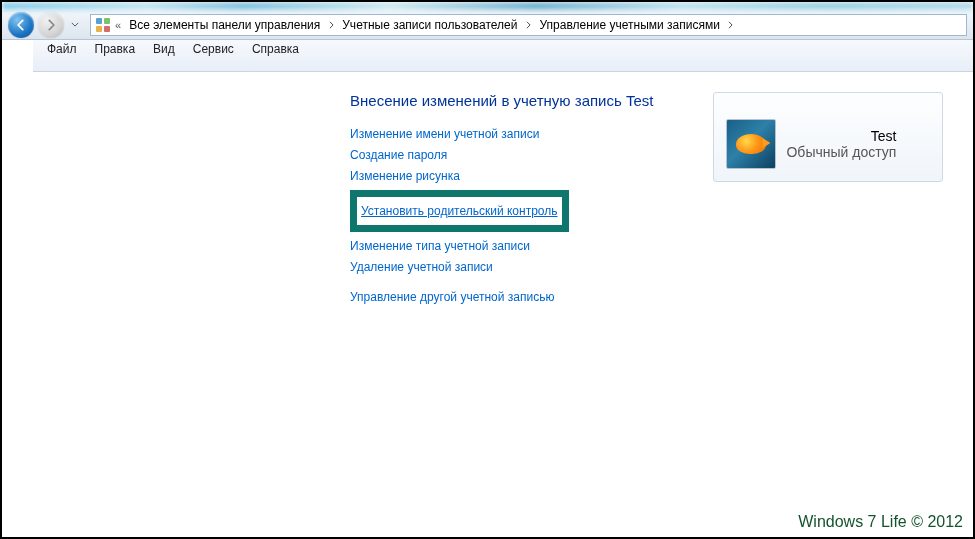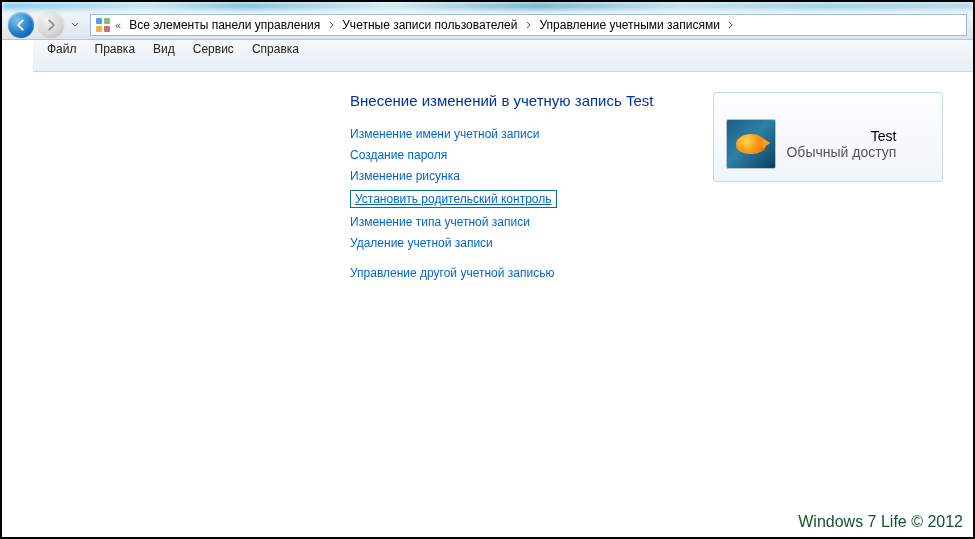--- a/index.html
+++ b/index.html
@@ -19,21 +19,21 @@
 .crumb { display: flex; align-items: center; height: 36px; padding: 0 4px; color: #000; white-space: nowrap; }
 .crumb-sep { width: 10px; display: flex; align-items: center; justify-content: center; }
 .crumb-sep svg { width: 5px; height: 8px; }
 .menu-bar { height: 32px; background: linear-gradient(#f6f9fd, #e8eef7); border-bottom: 1px solid #c8d4e4; display: flex; padding: 0 6px; gap: 2px; margin-left: 31px; }
 .menu-item { padding: 2px 8px; color: #222; }
 .content { padding: 20px 40px 20px 348px; display: flex; gap: 60px; align-items: flex-start; text-align: right; }
 .main-col { flex: 0 0 auto; }
 .page-title { color: #003399; font-size: 15px; font-weight: 400; margin-bottom: 18px; }
 .link-list { display: flex; flex-direction: column; gap: 7px; margin-bottom: 16px; }
 .task-link { color: #0066cc; font-size: 12px; cursor: pointer; display: inline-block; width: fit-content; }
-.highlight-box { border: 1px solid #0f766e; padding: 1px 4px; width: fit-content; }
+.highlight-box { border: 7px solid #0f766e; padding: 7px 4px; width: fit-content; }
 .highlight-box .task-link { text-decoration: underline; }
 .side-col { flex: 0 0 auto; }
 .user-card { border: 1px solid #cfd9e5; border-radius: 3px; background: linear-gradient(#fdfeff, #f0f5fa); padding: 26px 18px 12px 12px; display: flex; align-items: center; gap: 10px; min-width: 230px; }
 .avatar-wrap { width: 50px; height: 50px; border: 1px solid #b4c2d4; border-radius: 2px; background: linear-gradient(135deg, #1a6088 0%, #2d80a8 45%, #0d4060 100%); display: flex; align-items: center; justify-content: center; overflow: hidden; }
 .avatar-inner { width: 30px; height: 20px; border-radius: 50% 50% 45% 45%; background: radial-gradient(circle at 35% 35%, #ffd94a 0%, #ff9a1a 45%, #e86c00 100%); position: relative; }
 .avatar-inner::after { content: ""; position: absolute; right: -4px; top: 4px; width: 8px; height: 10px; background: #ff9a1a; clip-path: polygon(0 0, 100% 50%, 0 100%); }
 .user-meta { display: flex; flex-direction: column; }
 .user-name { font-size: 14px; color: #000; }
 .user-role { font-size: 14px; color: #555; }
 .watermark { position: absolute; right: 10px; bottom: 6px; font-size: 16px; color: #14532d; font-weight: 400; }

